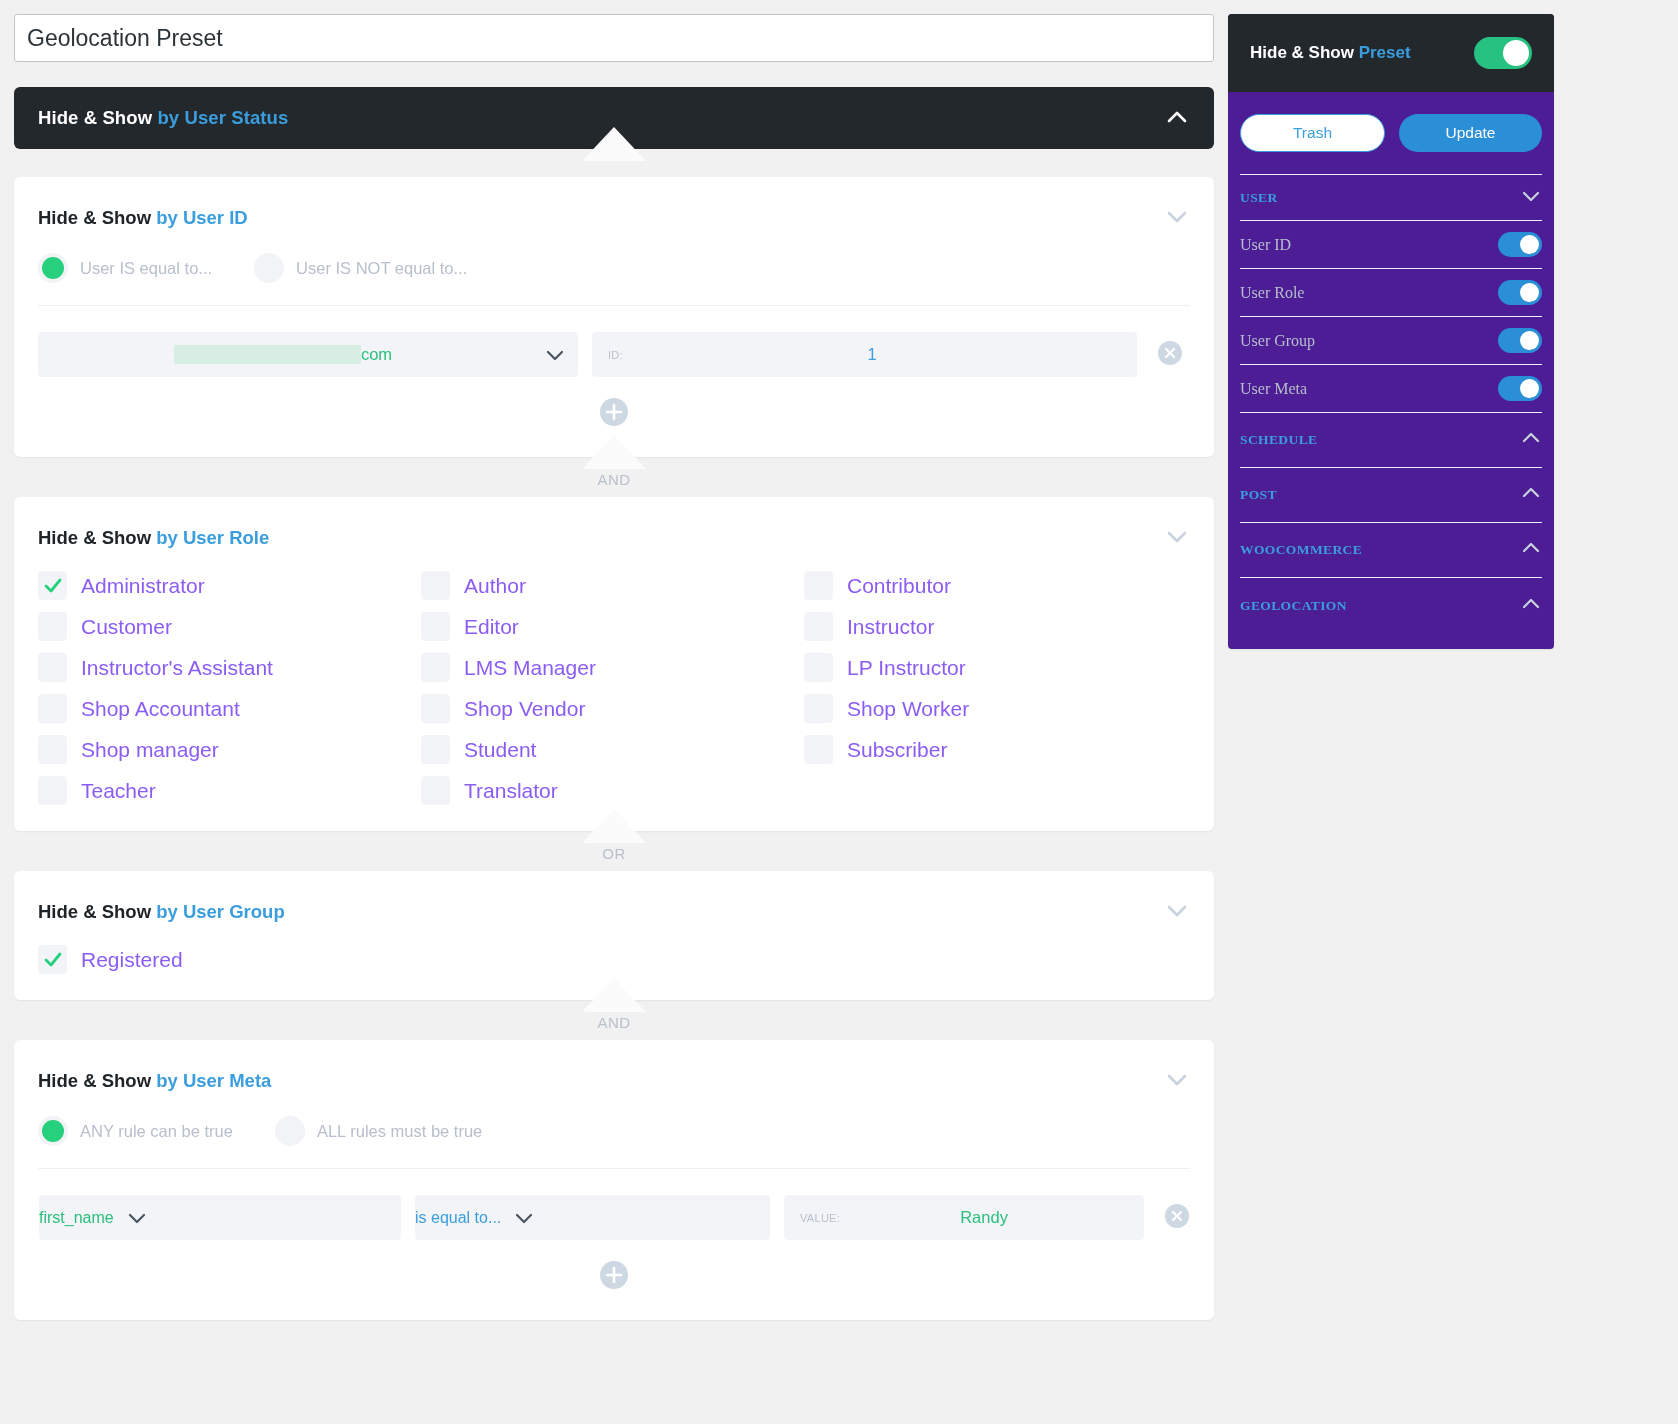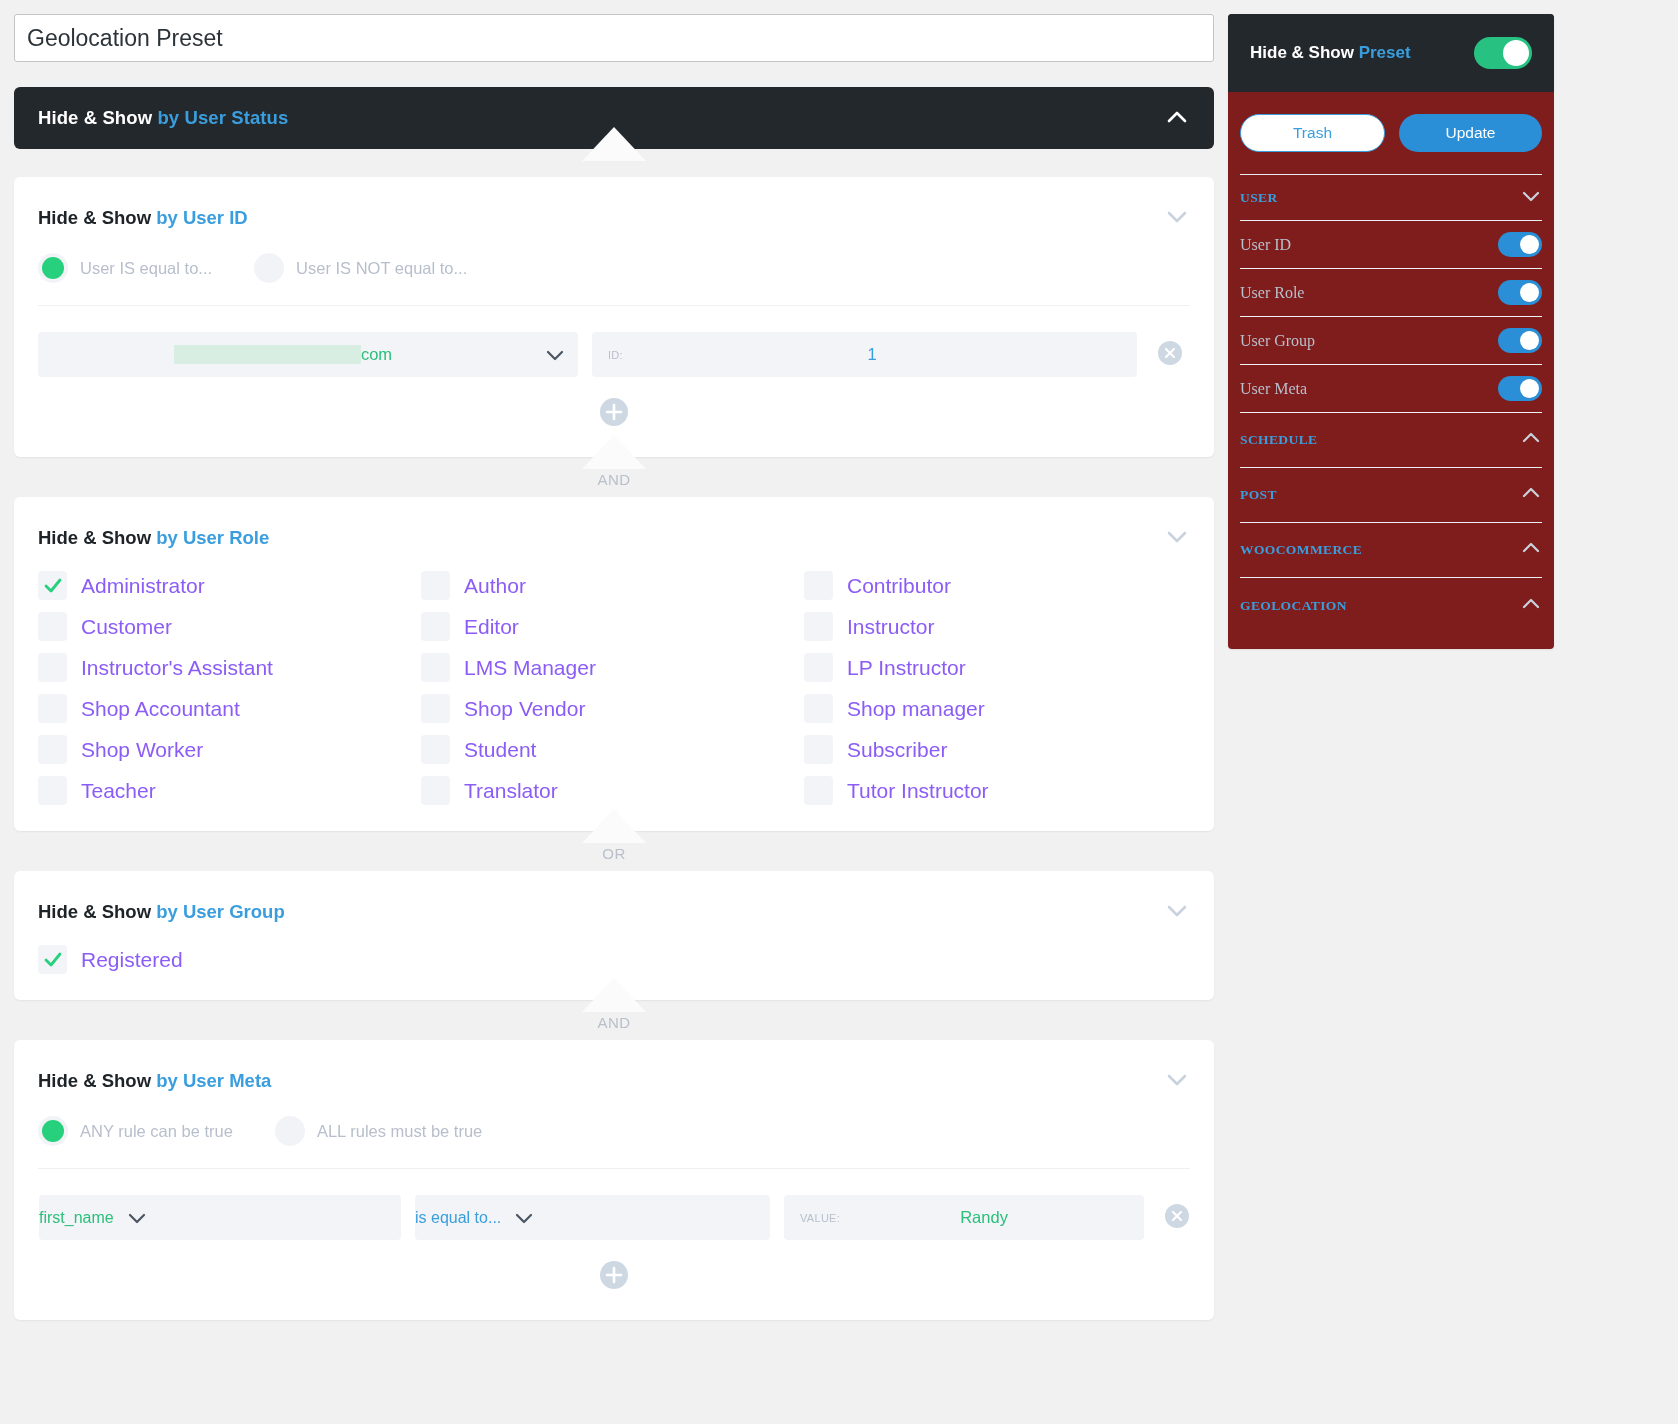--- a/index.html
+++ b/index.html
@@ -236,21 +236,21 @@
   .meta-val { width: 360px; padding: 0 16px; }
   .meta-val .vtext { flex:1; text-align:center; font-size:16.5px; color:#2bbf7a; }
 
   
   .right-col {
     width: 450px;
     padding: 14px 120px 0 0;
   }
   .side-card {
     width: 326px;
-    background: #7f1d1d;
+    background: #4c1d95;
     border-radius: 4px;
     box-shadow: 0 1px 2px rgba(0,0,0,.08);
     overflow: hidden;
   }
   .side-head {
     background: #23282d;
     height: 78px;
     display: flex;
     align-items: center;
     justify-content: space-between;
@@ -497,47 +497,43 @@
         <div class="cb-item">
             <span class="cb"></span>
             <span class="cb-label">Shop Accountant</span>
           </div>
         <div class="cb-item">
             <span class="cb"></span>
             <span class="cb-label">Shop Vendor</span>
           </div>
         <div class="cb-item">
             <span class="cb"></span>
+            <span class="cb-label">Shop Worker</span>
+          </div>
+
+        <div class="cb-item">
+            <span class="cb"></span>
             <span class="cb-label">Shop manager</span>
           </div>
-
-        <div class="cb-item">
-            <span class="cb"></span>
-            <span class="cb-label">Shop Worker</span>
-          </div>
         <div class="cb-item">
             <span class="cb"></span>
             <span class="cb-label">Student</span>
           </div>
         <div class="cb-item">
             <span class="cb"></span>
             <span class="cb-label">Subscriber</span>
           </div>
 
         <div class="cb-item">
             <span class="cb"></span>
             <span class="cb-label">Teacher</span>
           </div>
         <div class="cb-item">
             <span class="cb"></span>
             <span class="cb-label">Translator</span>
-          </div>
-        <div class="cb-item">
-            <span class="cb"></span>
-            <span class="cb-label">Tutor Instructor</span>
           </div>
       </div>
     </div>
 
     
     <div class="connector">
       <div class="tri"></div>
       <span class="lbl">OR</span>
     </div>
 

